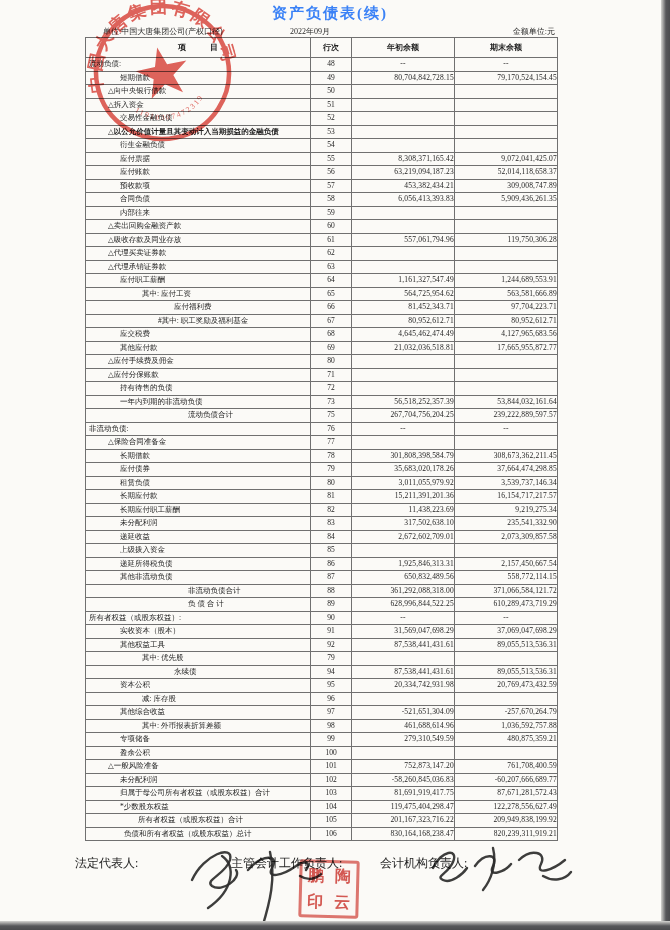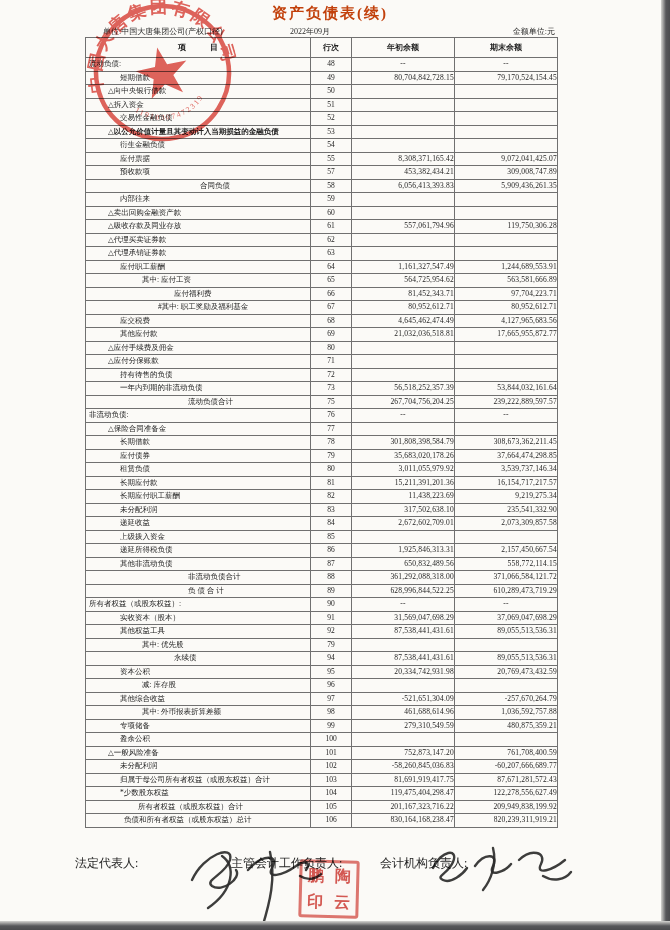--- a/index.html
+++ b/index.html
@@ -1,19 +1,19 @@
 <!DOCTYPE html>
 <html><head>
 <meta charset="utf-8">
 <style>
   html,body{margin:0;padding:0;background:#ffffff;width:670px;height:930px;overflow:hidden;
     font-family:"Liberation Serif","DejaVu Serif",serif;}
   .page{position:relative;width:670px;height:930px;background:#fbfaf7;}
   .title{position:absolute;top:4px;left:0;width:660px;text-align:center;
-    font-size:15px;font-weight:bold;letter-spacing:2px;color:#c2410c;}
+    font-size:15px;font-weight:bold;letter-spacing:2px;color:#3b82f6;}
   .meta{position:absolute;top:26px;left:85px;width:472px;height:11px;font-size:8px;color:#2a2a2a;}
   .meta .m-unit{position:absolute;left:18px;top:0;white-space:nowrap;}
   .meta .m-period{position:absolute;left:205px;top:0;white-space:nowrap;}
   .meta .m-curr{position:absolute;right:2px;top:0;white-space:nowrap;}
   table.bs{position:absolute;left:85px;top:37px;width:472px;border-collapse:collapse;
     table-layout:fixed;border:1.5px solid #3f3f3f;}
   table.bs th,table.bs td{border:1px solid #707070;padding:0;color:#232323;
     overflow:hidden;white-space:nowrap;}
   table.bs th{height:19px;font-size:8px;font-weight:bold;text-align:center;line-height:19px;}
   table.bs td{height:12.5px;line-height:12.5px;font-size:7.5px;}
@@ -120,30 +120,36 @@
       <td class="c-amt"></td>
     </tr>
 
     <tr>
       <td class="c-item" style="padding-left: 34px;">应付票据</td>
       <td class="c-no">55</td>
       <td class="c-amt">8,308,371,165.42</td>
       <td class="c-amt">9,072,041,425.07</td>
     </tr>
 
+    <tr>
+      <td class="c-item" style="padding-left: 34px;">应付账款</td>
+      <td class="c-no">56</td>
+      <td class="c-amt">63,219,094,187.23</td>
+      <td class="c-amt">52,014,118,658.37</td>
+    </tr>
 
     <tr>
       <td class="c-item" style="padding-left: 34px;">预收款项</td>
       <td class="c-no">57</td>
       <td class="c-amt">453,382,434.21</td>
       <td class="c-amt">309,008,747.89</td>
     </tr>
 
     <tr>
-      <td class="c-item" style="padding-left: 34px; text-align: center;">合同负债</td>
+      <td class="c-item" style="padding-left: 34px;">合同负债</td>
       <td class="c-no">58</td>
       <td class="c-amt">6,056,413,393.83</td>
       <td class="c-amt">5,909,436,261.35</td>
     </tr>
 
     <tr>
       <td class="c-item" style="padding-left: 34px;">内部往来</td>
       <td class="c-no">59</td>
       <td class="c-amt"></td>
       <td class="c-amt"></td>

